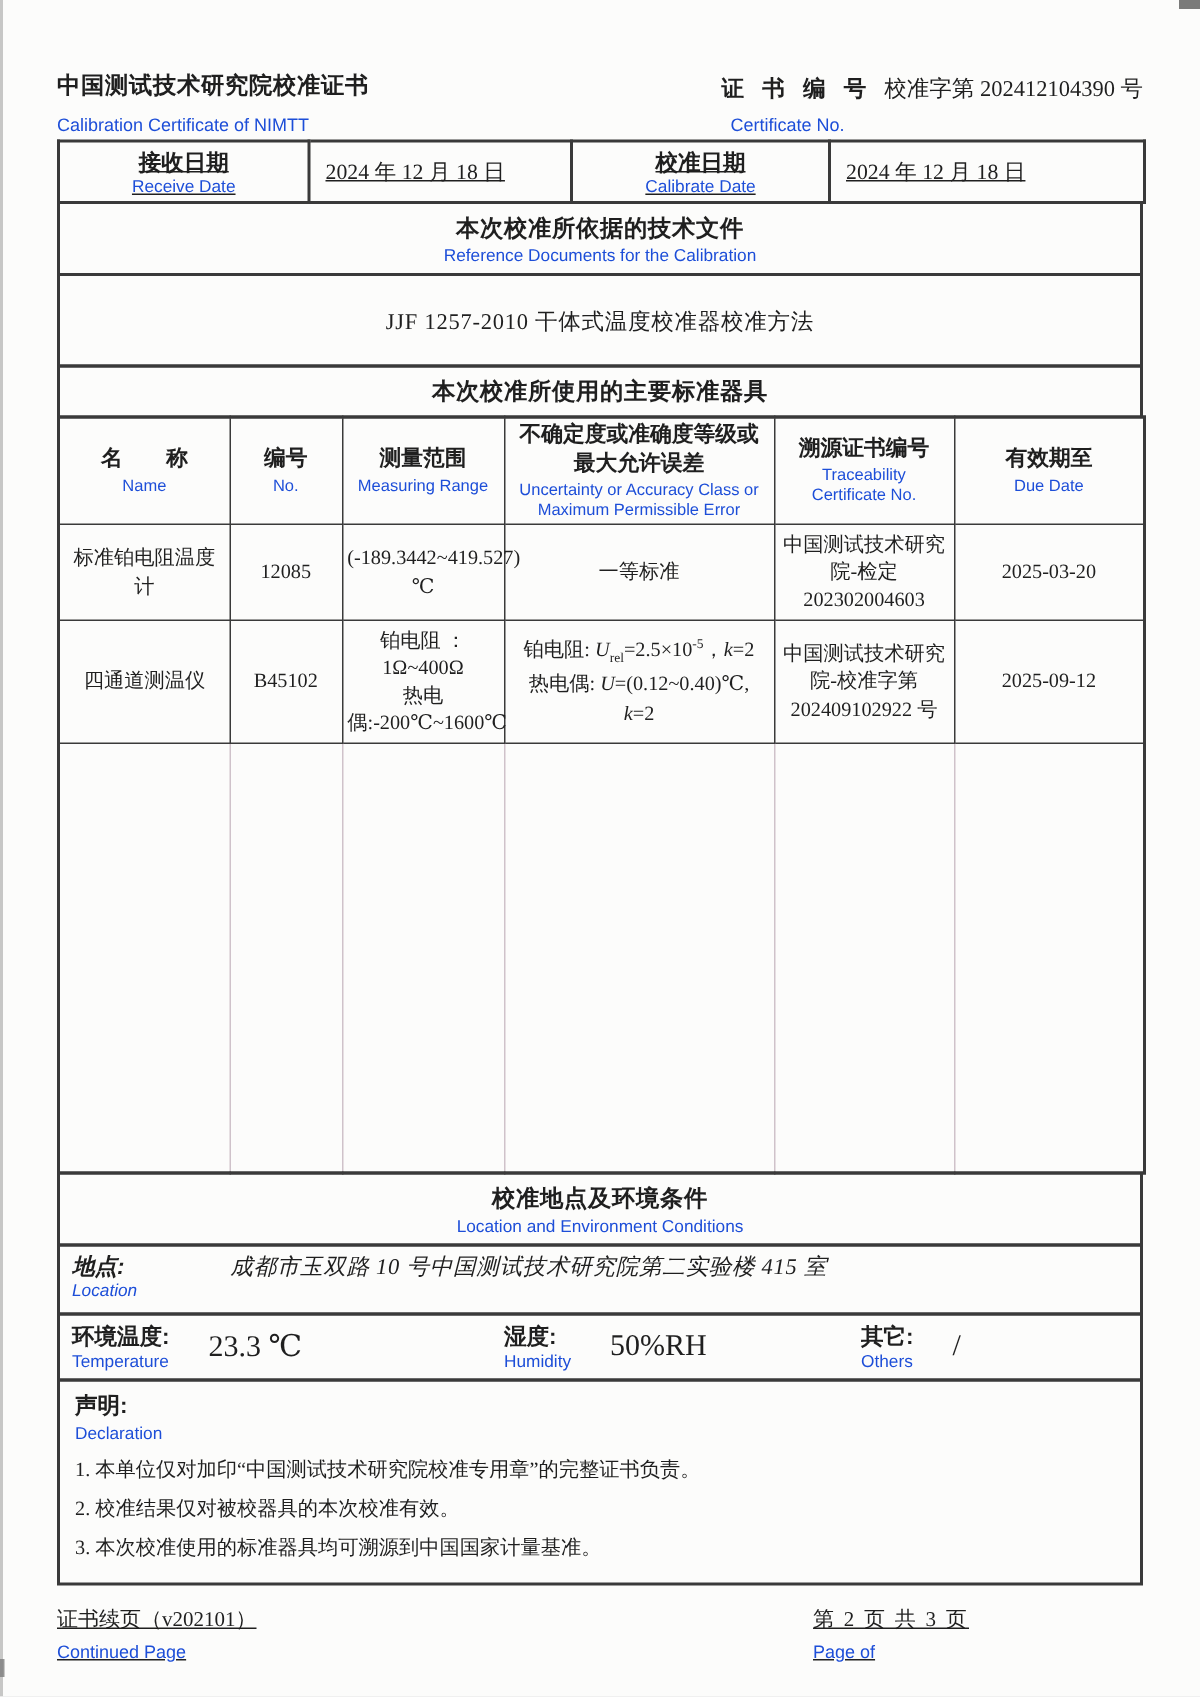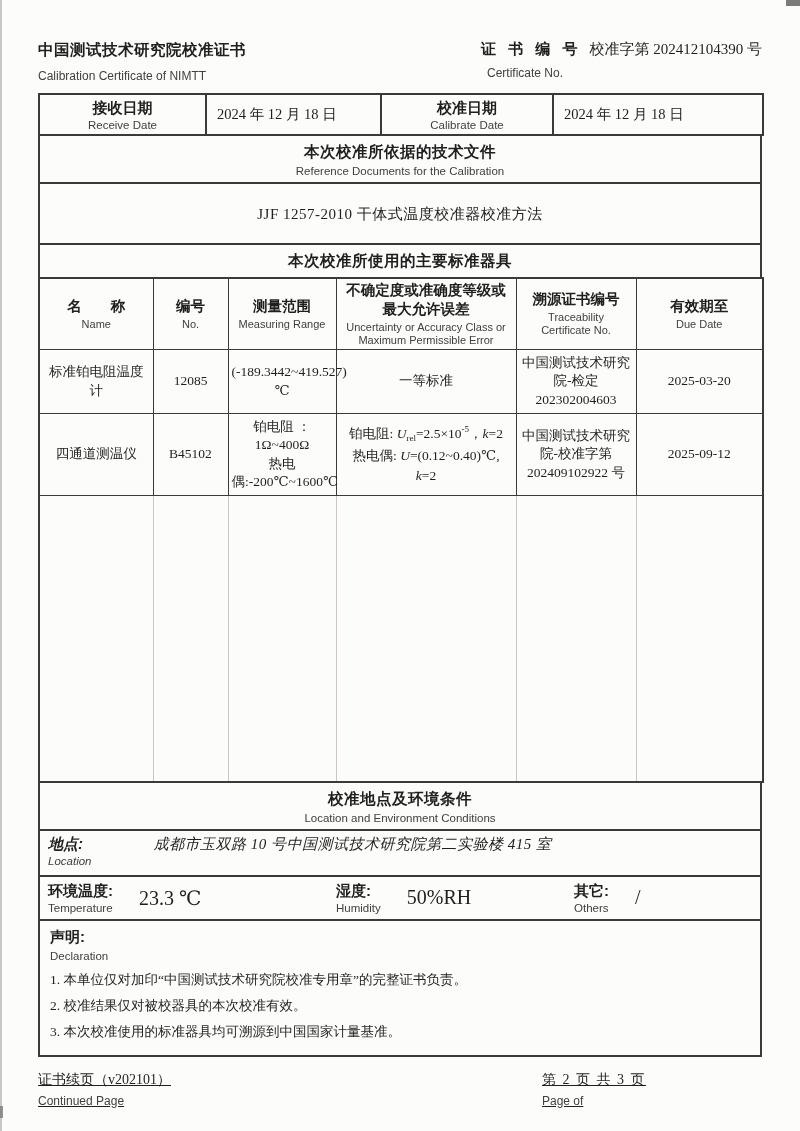--- a/index.html
+++ b/index.html
@@ -7,41 +7,41 @@
   .page {
     position:relative; width:800px; height:1131px; margin:0 auto;
     background:#fcfcfb; color:#1f1f1f; overflow:hidden;
     font-family:"Liberation Serif","DejaVu Serif",serif;
   }
   .scan-edge-left { position:absolute; left:0; top:0; width:2px; height:100%; background:#9a9a9a; opacity:.55; }
   .scan-corner { position:absolute; right:0; top:0; width:14px; height:6px; background:#5a5a5a; opacity:.8; }
   .scan-dot { position:absolute; left:0; top:1106px; width:3px; height:12px; background:#7d7d7d; opacity:.8; }
   .content { position:absolute; left:38px; top:40px; width:724px; }
   .serif { font-family:"Liberation Serif","DejaVu Serif",serif; }
-  .en { font-family:"Liberation Sans","DejaVu Sans",sans-serif; color:#404040; }
-
-  
-  .header { display:flex; justify-content:space-between; align-items:flex-start; height:50px; }
+  .en { font-family:"Liberation Sans","DejaVu Sans",sans-serif; color:#1d4ed8; }
+
+  
+  .header { display:flex; justify-content:space-between; align-items:flex-end; height:50px; }
   .h-left .cn { font-size:15.5px; font-weight:600; letter-spacing:.5px; font-family:"Liberation Sans","DejaVu Sans",sans-serif; }
   .h-left .en { font-size:12px; margin-top:8px; }
   .h-right .cn-line { font-size:15px; white-space:nowrap; }
   .certlabel { font-family:"Liberation Sans","DejaVu Sans",sans-serif; font-weight:600; letter-spacing:4px; margin-right:8px; }
   .certval { font-size:15px; }
   .h-right .en { font-size:12px; margin-top:7px; margin-left:6px; }
 
   
   .box { border:2px solid #3a3a3a; margin-top:-2px; background:transparent; }
   .titlebox { text-align:center; padding:6px 0 5px; }
   .titlebox .cn { font-size:15.5px; font-weight:600; letter-spacing:.5px; font-family:"Liberation Sans","DejaVu Sans",sans-serif; }
   .titlebox .en { font-size:11.5px; margin-top:2px; }
   .refcontent { text-align:center; font-size:15px; padding:21px 0 19px; letter-spacing:.5px; }
 
   
   .date-table { width:100%; border-collapse:collapse; margin-top:3px; table-layout:fixed; }
-  .date-table td { border:2px solid #3a3a3a; height:41px; vertical-align:middle; }
+  .date-table td { border:2px solid #3a3a3a; height:41px; vertical-align:middle;text-decoration:underline; }
   .date-table .lbl { text-align:center; }
   .date-table .lbl .cn { font-size:15px; font-weight:600; font-family:"Liberation Sans","DejaVu Sans",sans-serif; }
   .date-table .lbl .en { font-size:11.5px; margin-top:1px; }
   .date-table .val { font-size:14.5px; padding-left:10px; }
 
   
   .std-table { width:100%; border-collapse:collapse; margin-top:-2px; table-layout:fixed; border:2px solid #3a3a3a; }
   .std-table td { border:1px solid #3a3a3a; text-align:center; vertical-align:middle; padding:2px 3px; font-size:13.5px; line-height:1.35; }
   .thead td { height:60px; }
   .thead .cn { font-size:14.5px; font-weight:600; white-space:pre-line; line-height:1.3; font-family:"Liberation Sans","DejaVu Sans",sans-serif; }

